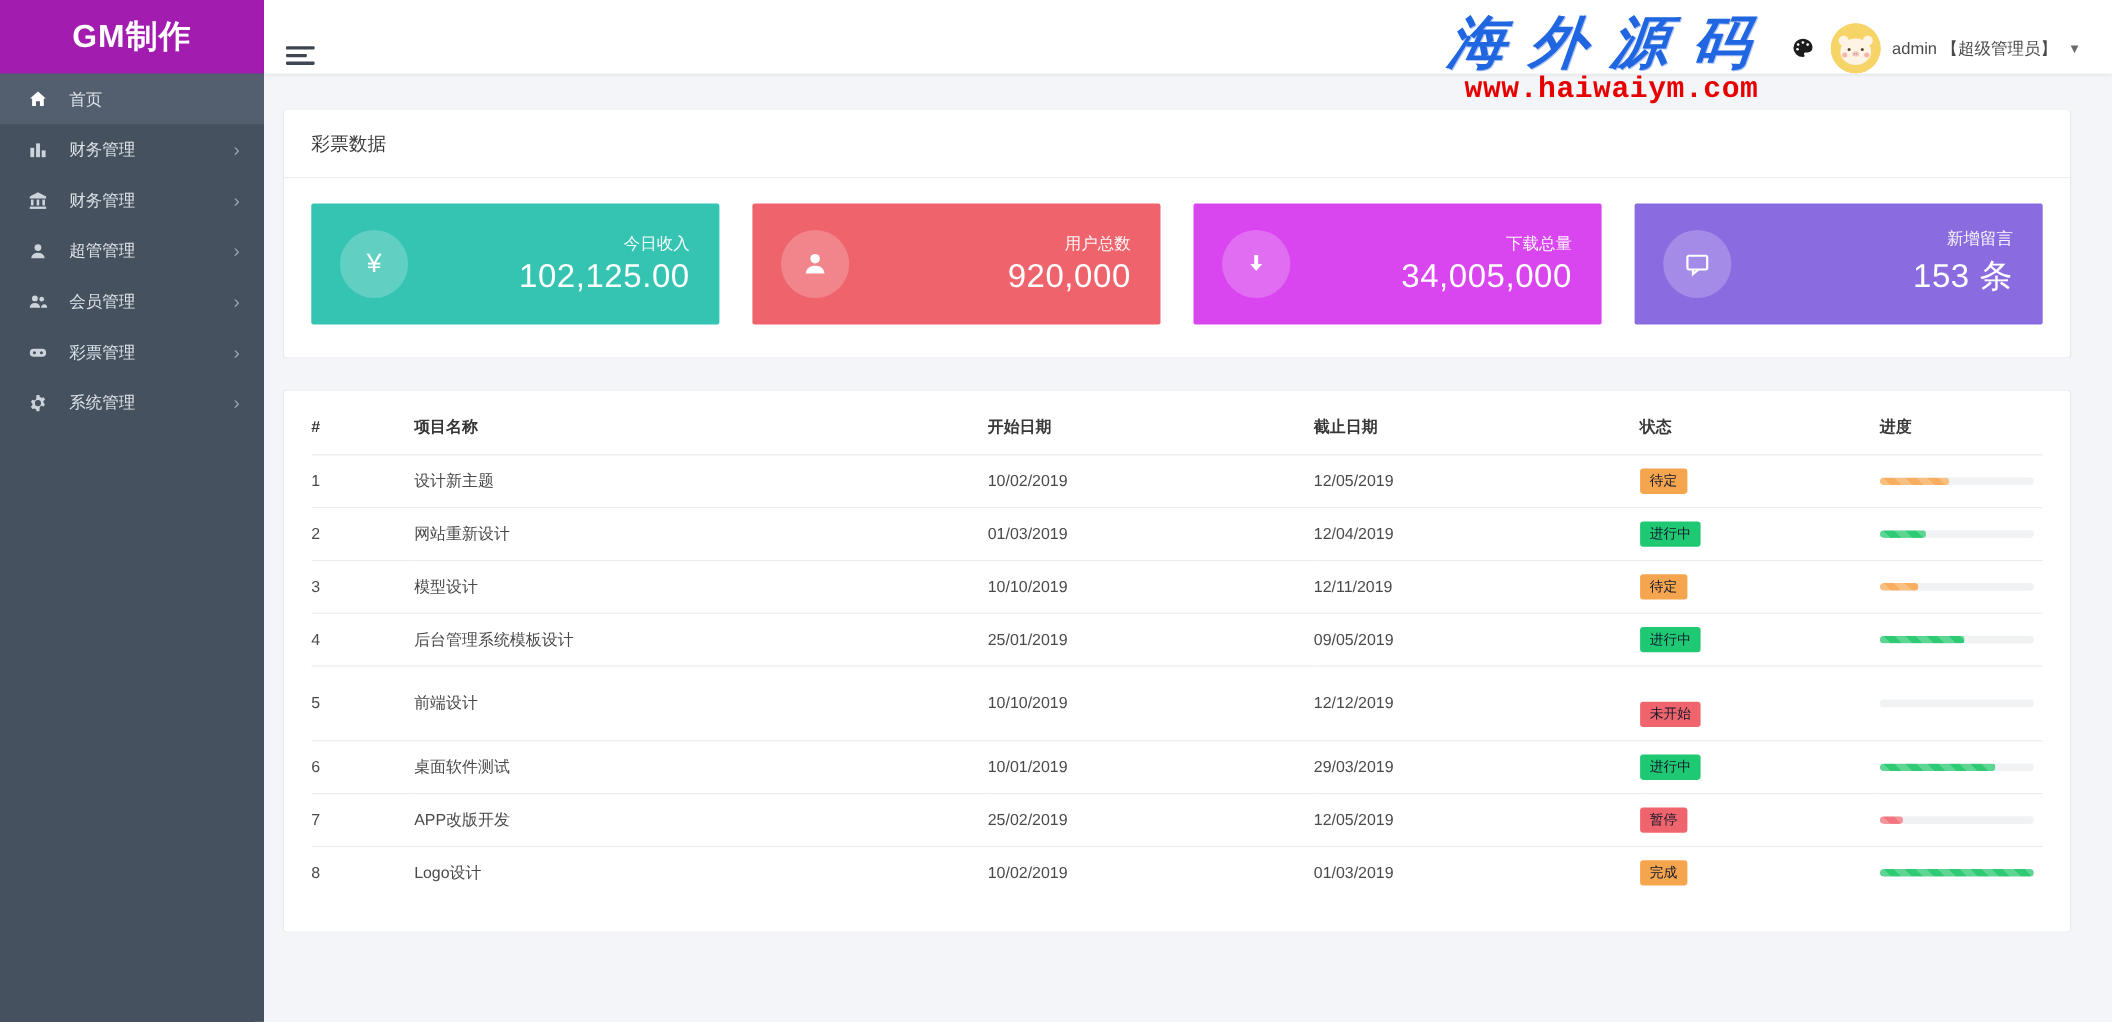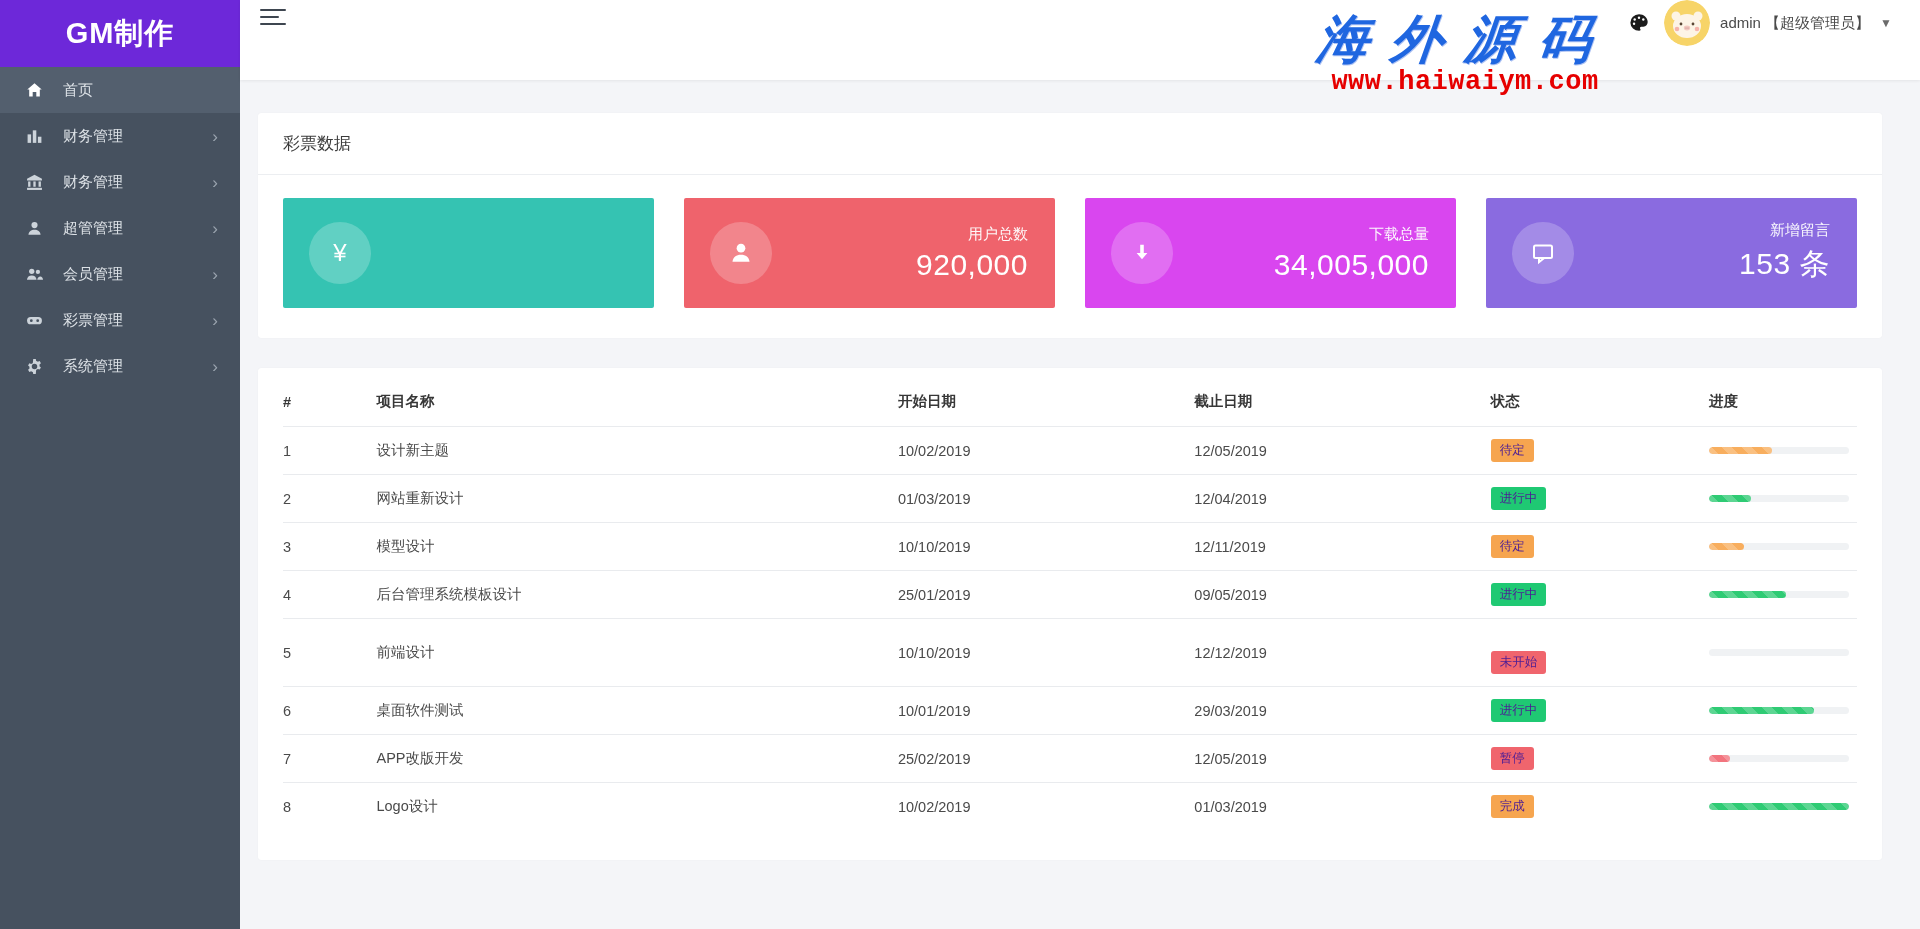--- a/index.html
+++ b/index.html
@@ -3,35 +3,35 @@
 <meta charset="utf-8">
 <style>
   * { margin:0; padding:0; box-sizing:border-box; }
   html,body { width:1920px; height:929px; overflow:hidden; }
   body {
     font-family:"Liberation Sans","DejaVu Sans",sans-serif;
     background:#f4f5f8; color:#444; display:flex;
   }
   
   .sidebar { width:240px; min-width:240px; height:929px; background:#46515f; display:flex; flex-direction:column; }
-  .logo { height:67px; background:#6d28d9; color:#fff; font-size:29px; font-weight:600;
+  .logo { height:67px; background:#a21caf; color:#fff; font-size:29px; font-weight:600;
           display:flex; align-items:center; justify-content:center; letter-spacing:1px; }
   .nav { margin-top:0; }
   .nav-item { height:46px; display:flex; align-items:center; padding:0 22px 0 25px; cursor:pointer;
               color:#dde2e7; font-size:15px; }
   .nav-item.active { background:#535f6e; }
   .nav-item .nicon { width:18px; height:18px; margin-right:20px; color:#ccd3da; display:flex; align-items:center; justify-content:center; }
   .nav-item.active .nicon { color:#fff; }
   .nav-item .nlabel { flex:1; }
   .chev { color:#9aa3ae; font-size:17px; line-height:1; }
   .copyright { margin-top:62px; padding:0 25px; color:#aab2bc; font-size:13.5px; line-height:2.2; }
   
   .rightcol { flex:1; display:flex; flex-direction:column; position:relative; }
-  .topbar { height:80px; background:#fff; box-shadow:0 1px 3px rgba(0,0,0,.07); display:flex;
-            align-items:flex-start; padding:0 28px 0 20px; position:relative; z-index:2; }
+  .topbar { height:67px; background:#fff; box-shadow:0 1px 3px rgba(0,0,0,.07); display:flex;
+            align-items:flex-end; padding:0 28px 0 20px; position:relative; z-index:2; }
   .menu-btn { width:26px; cursor:pointer; background:none; border:none; padding:4px 0; }
   .menu-btn i { display:block; height:2.5px; background:#3e4650; margin:4.5px 0; border-radius:1px; }
   .menu-btn i:nth-child(2) { width:72%; }
   .topbar-right { margin-left:auto; display:flex; align-items:center; gap:14px; }
   .palette-btn { background:none; border:none; cursor:pointer; color:#1c1c1c; display:flex; }
   .avatar { width:46px; height:46px; border-radius:50%; overflow:hidden; cursor:pointer; flex:none; }
   .user-wrap { display:flex; align-items:center; gap:10px; cursor:pointer; }
   .username { font-size:15px; color:#4a4a4a; }
   .caret { font-size:12px; color:#6b6b6b; }
   
@@ -53,21 +53,21 @@
                display:flex; align-items:center; justify-content:center; font-size:24px; }
   .card-text { text-align:right; }
   .card-label { font-size:15px; opacity:.95; }
   .card-value { font-size:30px; margin-top:4px; letter-spacing:.5px; }
   
   .table-wrap { padding:8px 25px 30px 25px; }
   table { width:100%; border-collapse:collapse; }
   th { text-align:left; font-size:14.5px; color:#373737; font-weight:700; padding:16px 8px 15px 0; }
   td { font-size:14.5px; color:#4a4a4a; padding:12px 8px 12px 0; border-top:1px solid #e9ebee; }
   col.c-num{width:6%} col.c-name{width:33.5%} col.c-start{width:19%} col.c-end{width:19%} col.c-status{width:14%} col.c-prog{width:8.5%}
-  .badge { display:inline-block; color:#4c1d95; font-size:12.5px; padding:4px 9px; border-radius:3px; line-height:1.2; }
+  .badge { display:inline-block; color:#0f172a; font-size:12.5px; padding:4px 9px; border-radius:3px; line-height:1.2; }
   .progress { width:140px; height:7px; background:#f0f2f4; border-radius:4px; overflow:hidden; }
   .progress-fill { height:100%; border-radius:4px;
      background-image:repeating-linear-gradient(45deg, rgba(255,255,255,.22) 0 7px, rgba(255,255,255,0) 7px 14px); }
 </style>
 </head>
 <body>
 
 <aside class="sidebar">
   <div class="logo">GM制作</div>
   <nav class="nav">
@@ -202,20 +202,24 @@
   </header>
 
   <main class="content">
 
     <section class="panel">
       <div class="panel-title">彩票数据</div>
       <div class="cards">
 
         <div class="card" style="background: rgb(53, 195, 178);">
           <span class="card-icon">¥</span>
+          <span class="card-text">
+            <div class="card-label">今日收入</div>
+            <div class="card-value">102,125.00</div>
+          </span>
         </div>
 
         <div class="card" style="background: rgb(239, 99, 108);">
           <span class="card-icon">
             <svg width="24" height="24" viewBox="0 0 16 16" fill="#fff">
                 <circle cx="8" cy="4.8" r="2.9"></circle>
                 <path d="M2.3 13.8c.3-3.1 2.6-4.7 5.7-4.7s5.4 1.6 5.7 4.7z"></path>
               </svg>
           </span>
           <span class="card-text">

